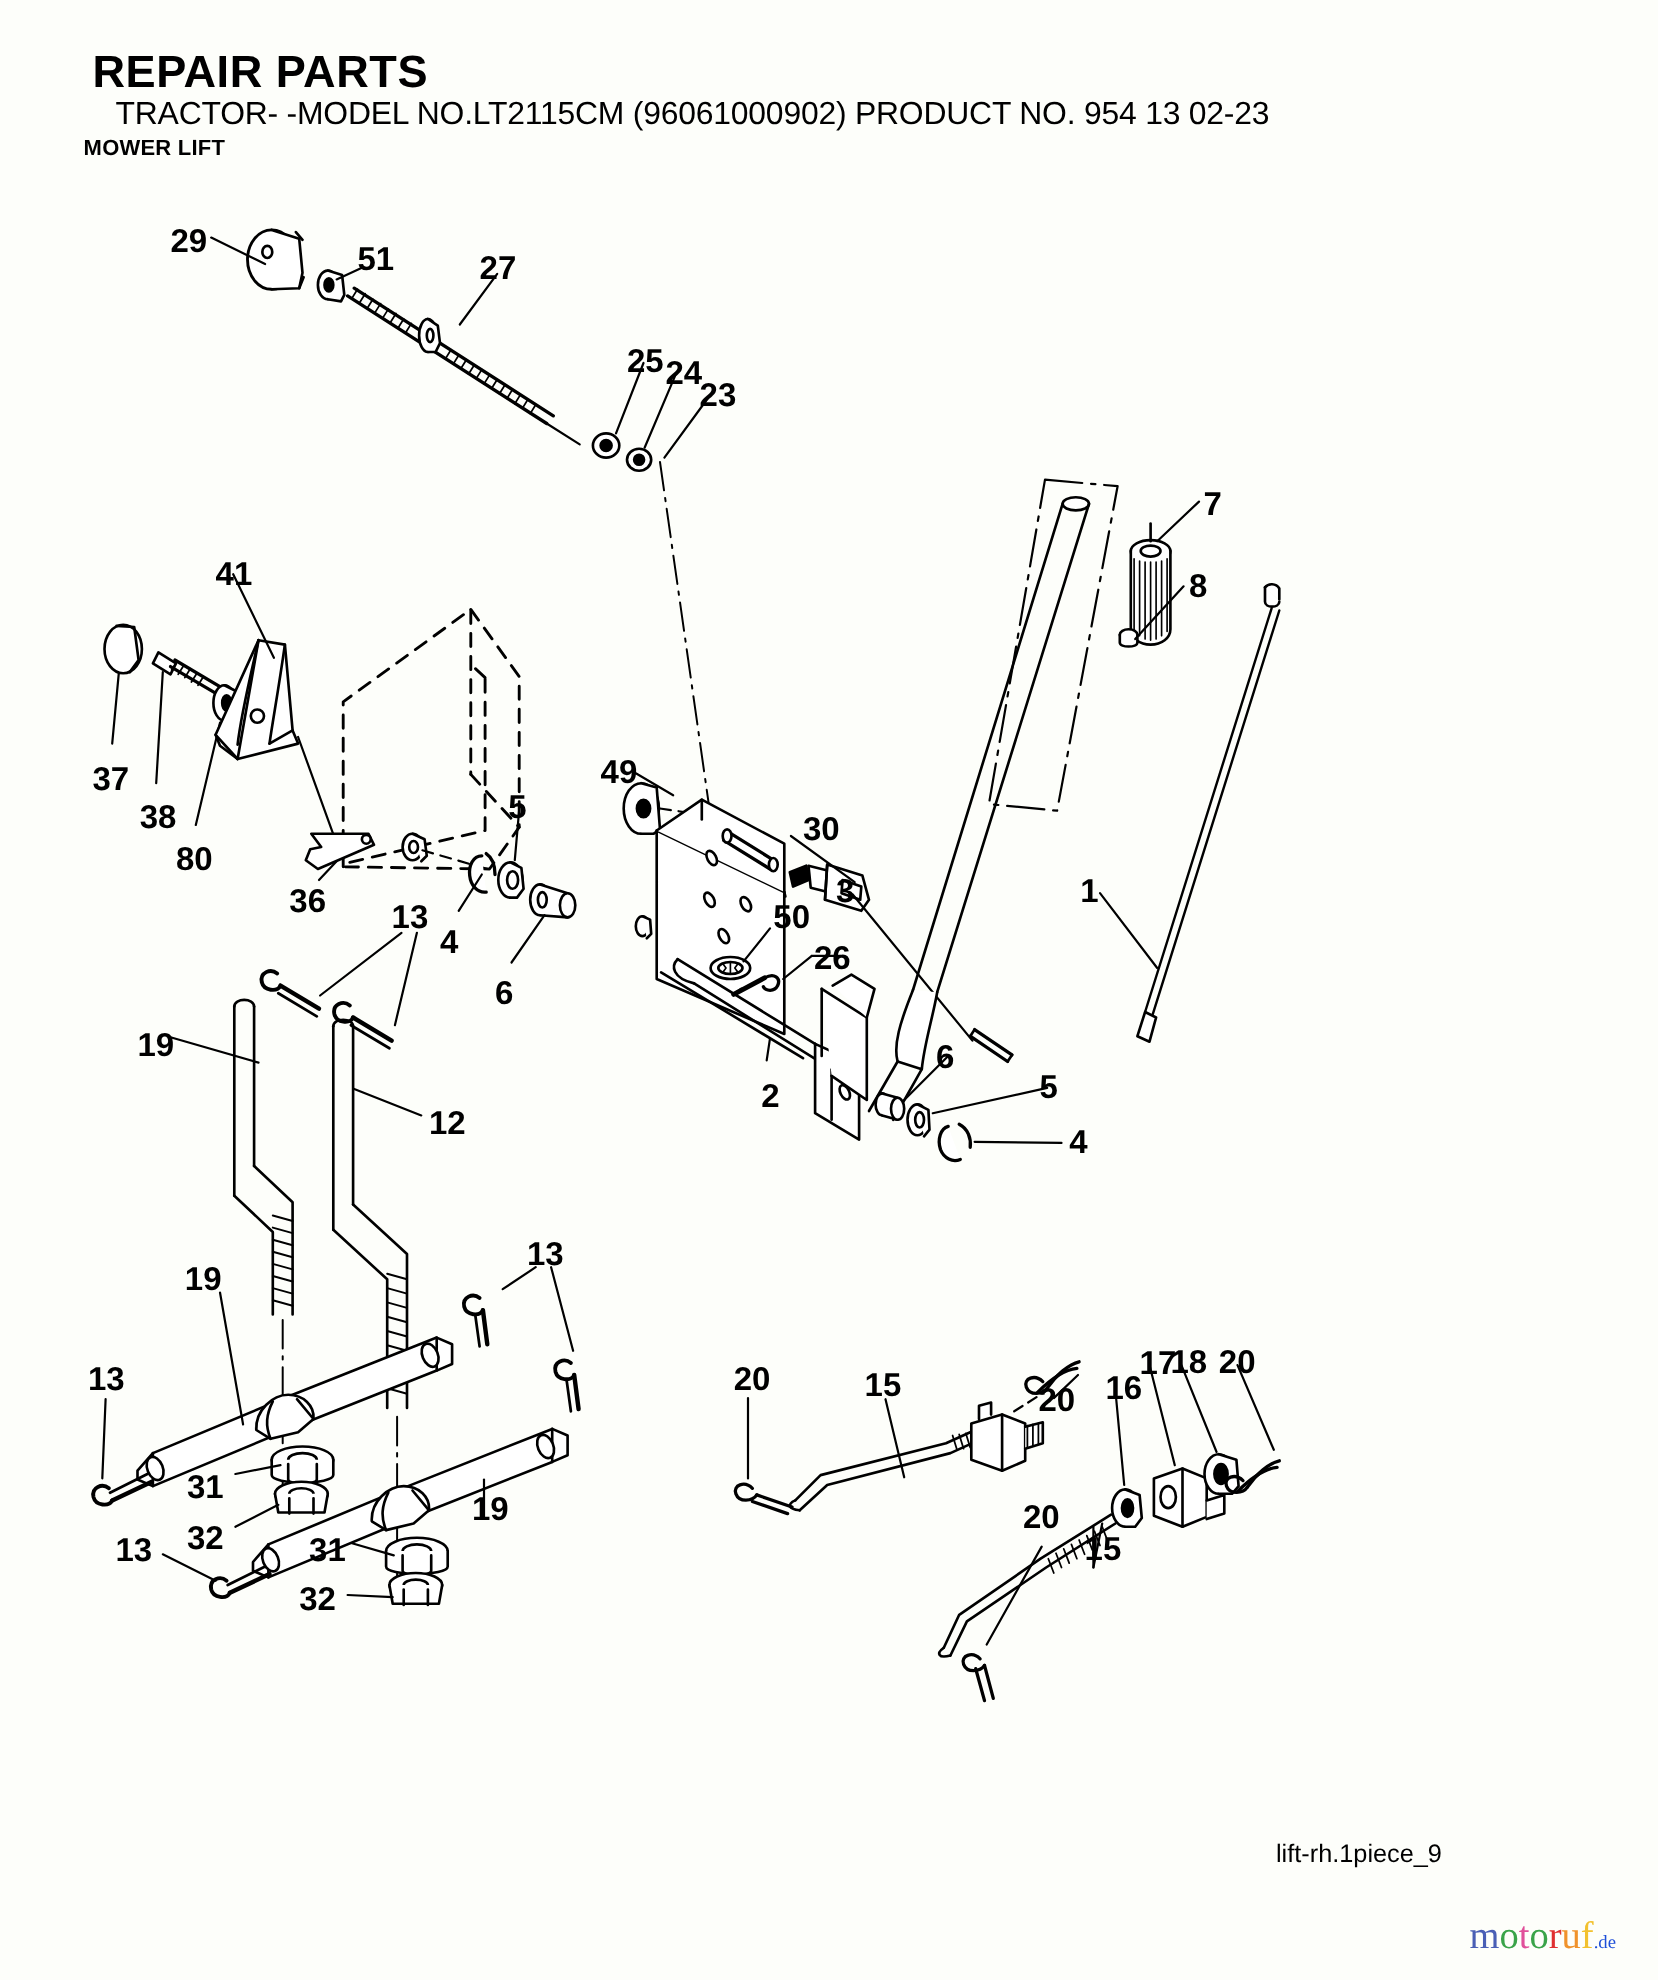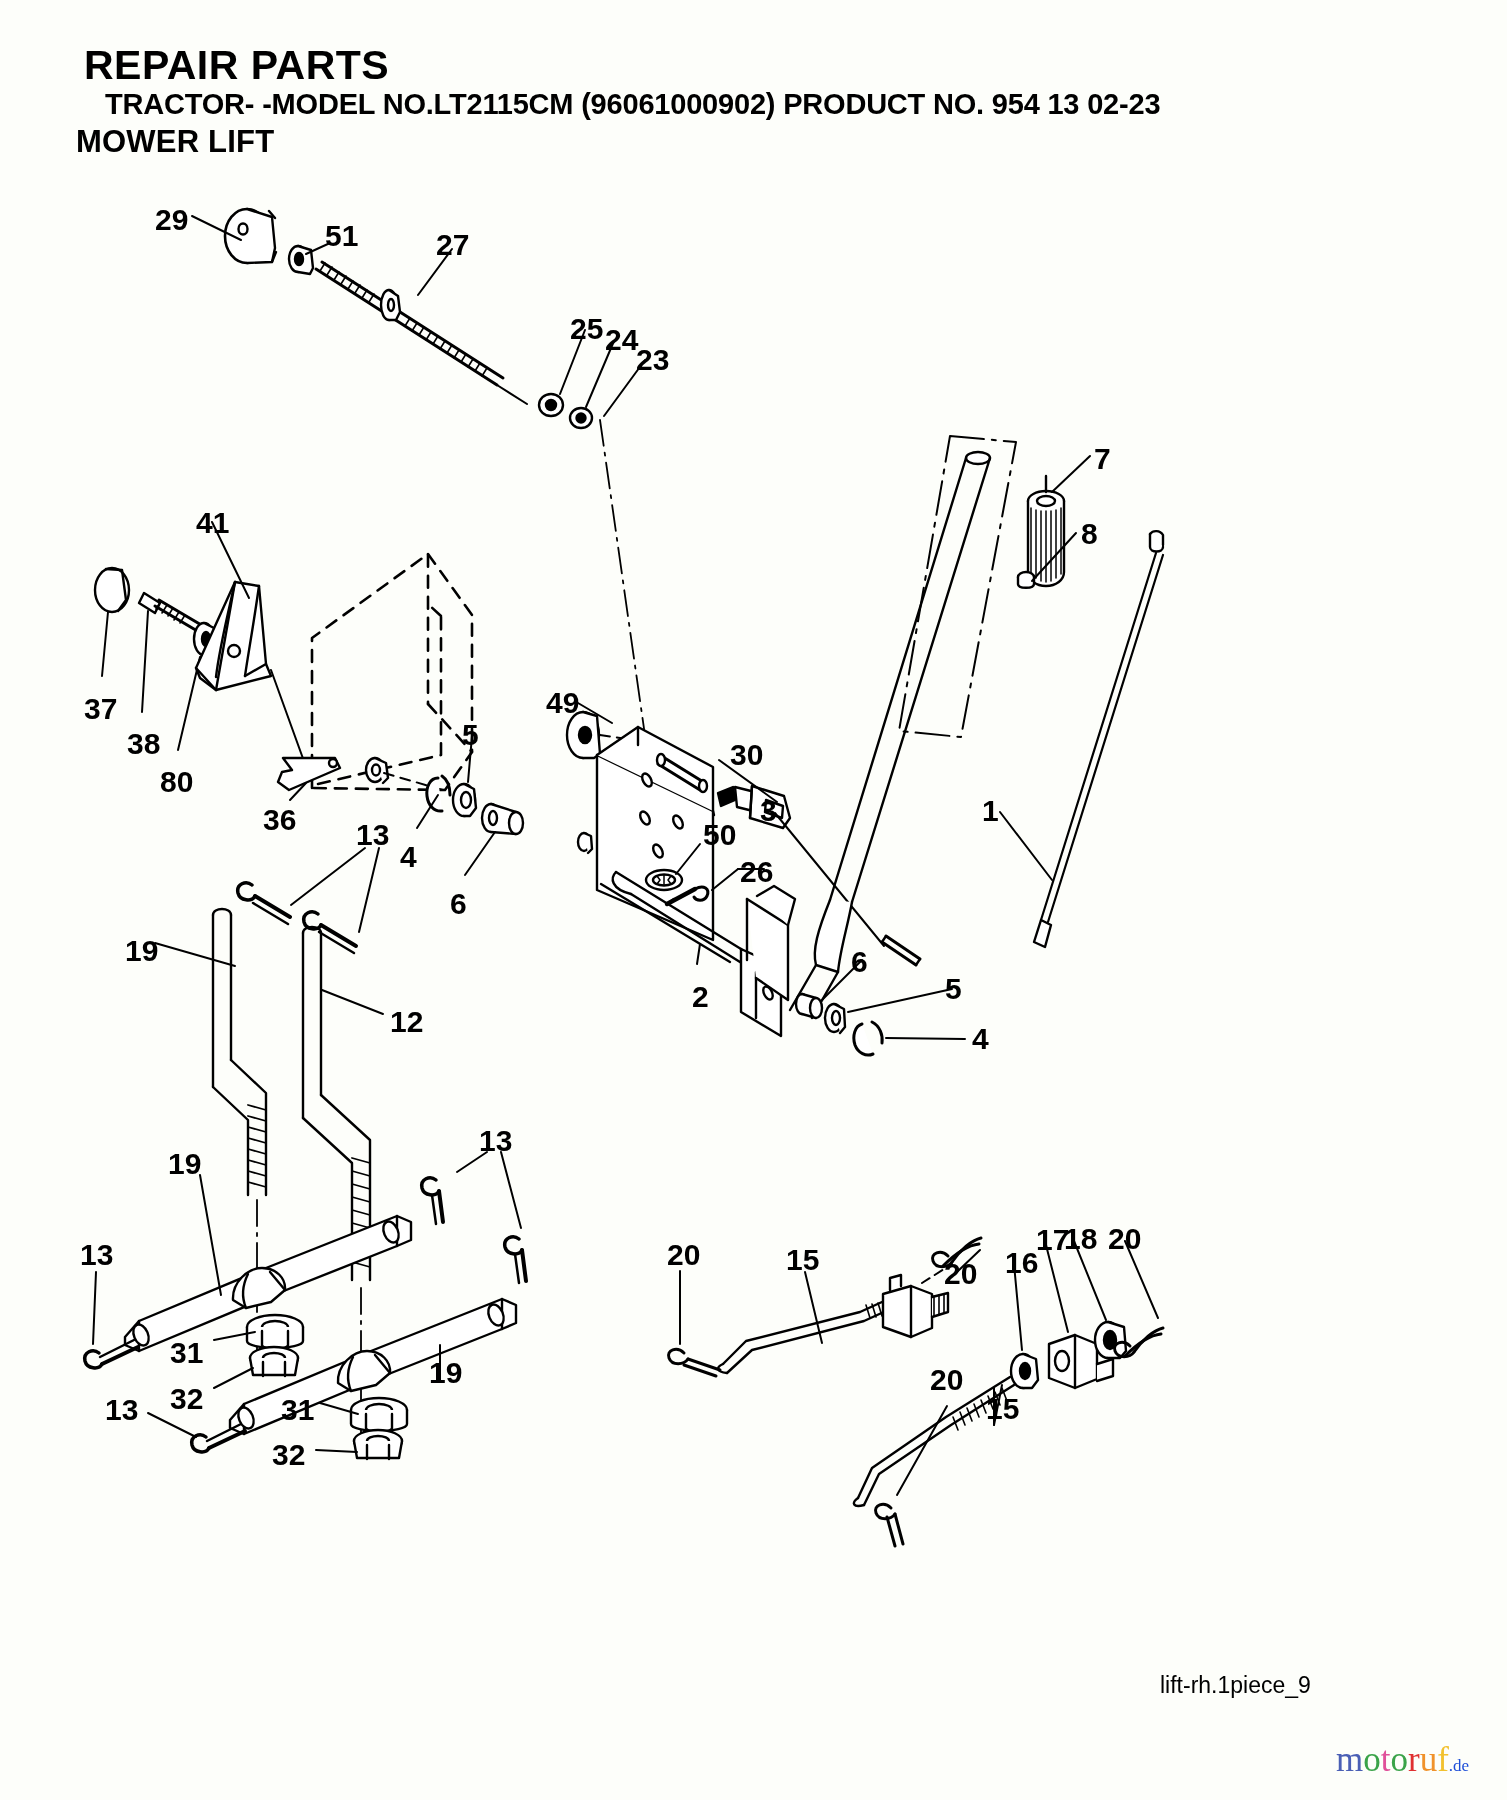--- a/index.html
+++ b/index.html
@@ -16,25 +16,25 @@
   }
   
   #hdr{position:absolute;left:0;top:0;width:1507px;}
   #title-main{
     position:absolute;left:84px;top:42px;
     font-size:41px;font-weight:bold;letter-spacing:.5px;
     font-family:"Liberation Sans", sans-serif;
   }
   #title-model{
     position:absolute;left:105px;top:88px;
-    font-size:29px;font-weight:bold;letter-spacing:-0.2px;white-space:nowrap;
+    font-size:29px;font-weight:normal;letter-spacing:-0.2px;white-space:nowrap;
   }
   #title-section{
     position:absolute;left:76px;top:124px;
-    font-size:31px;font-weight:bold;letter-spacing:.2px;
+    font-size:20px;font-weight:bold;letter-spacing:.2px;
   }
   
   #art{position:absolute;left:0;top:0;}
   
   .cal{
     position:absolute;
     font-size:30px;
     font-weight:bold;
     font-family:"Liberation Sans", sans-serif;
     line-height:1;

